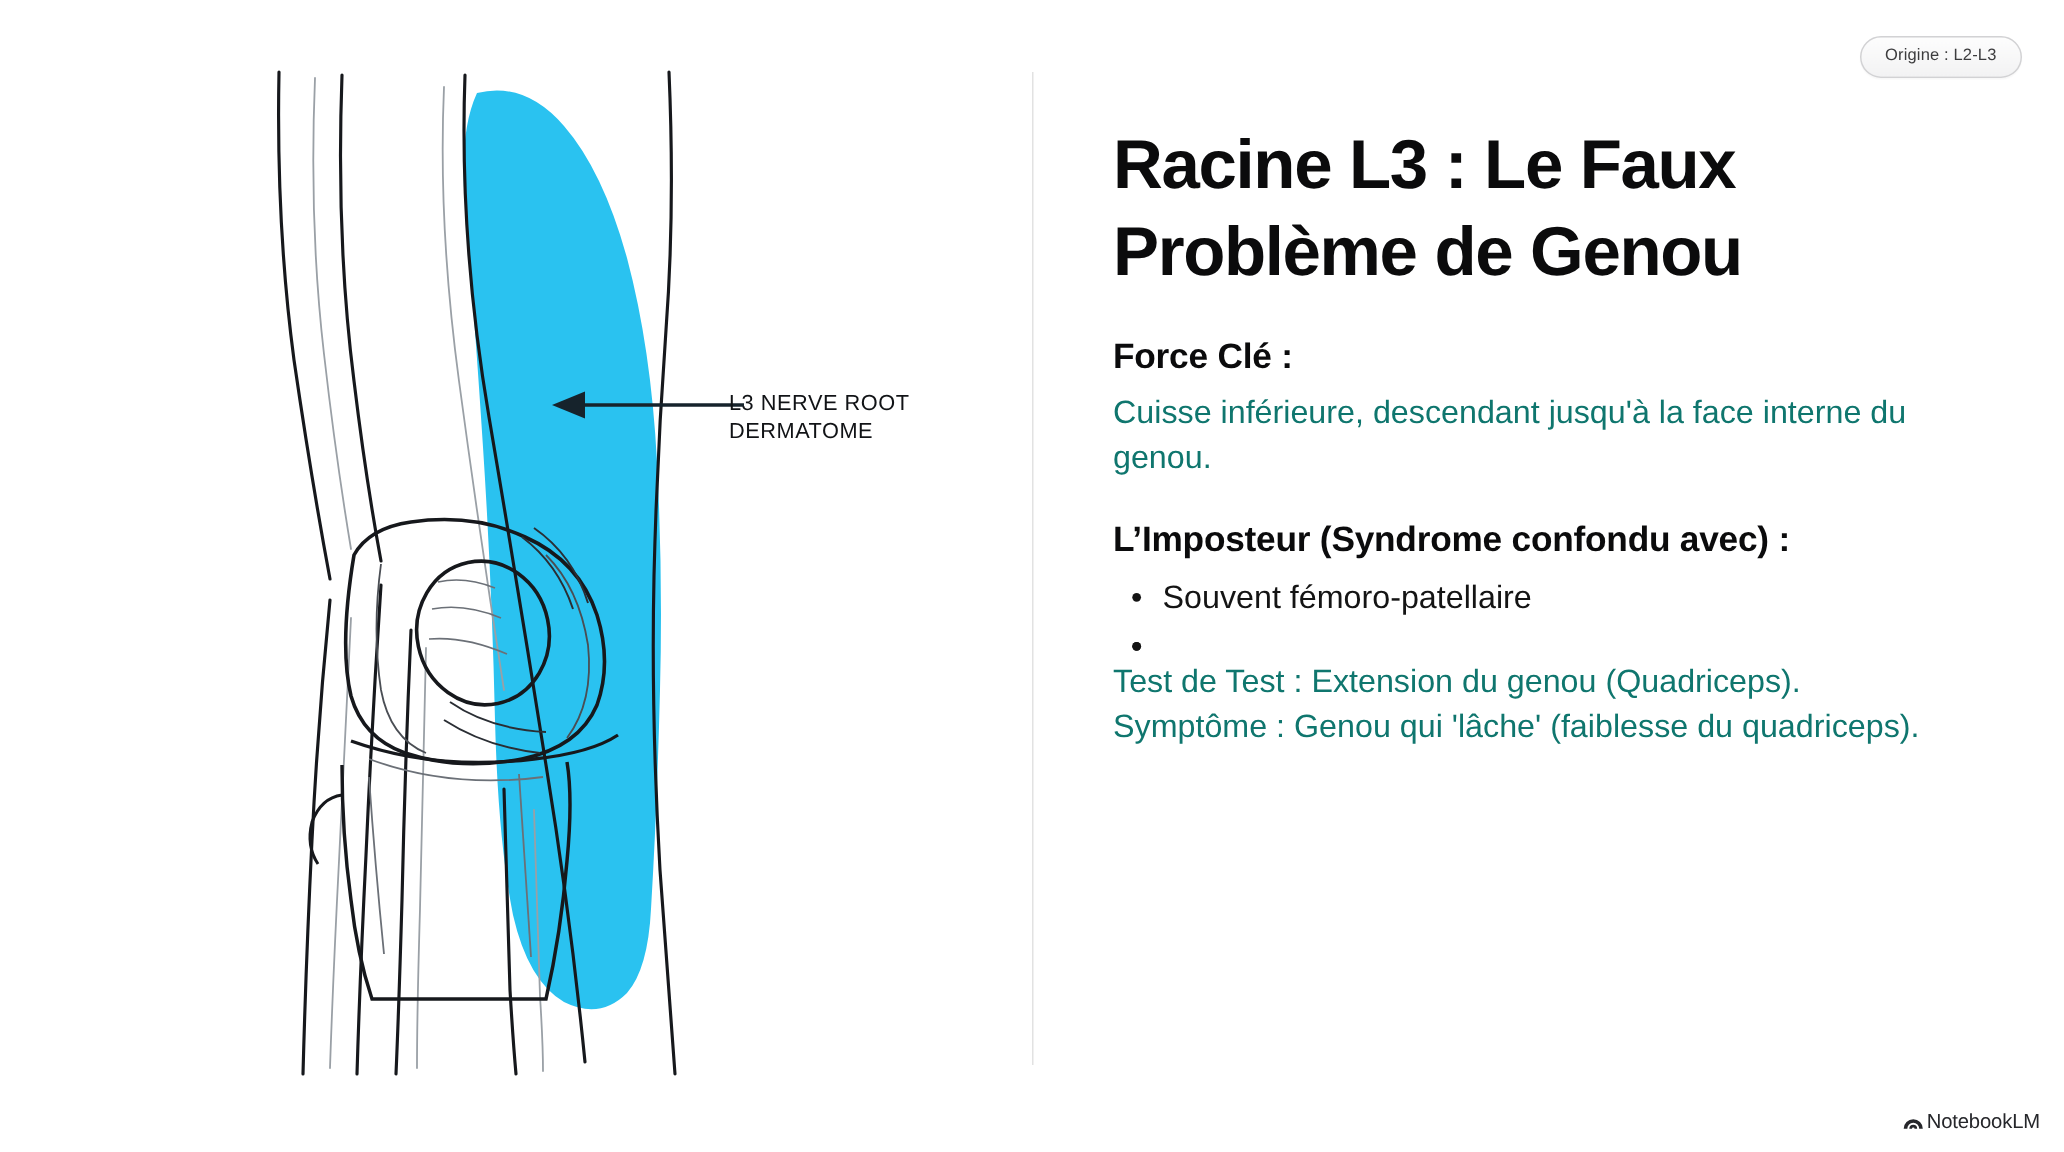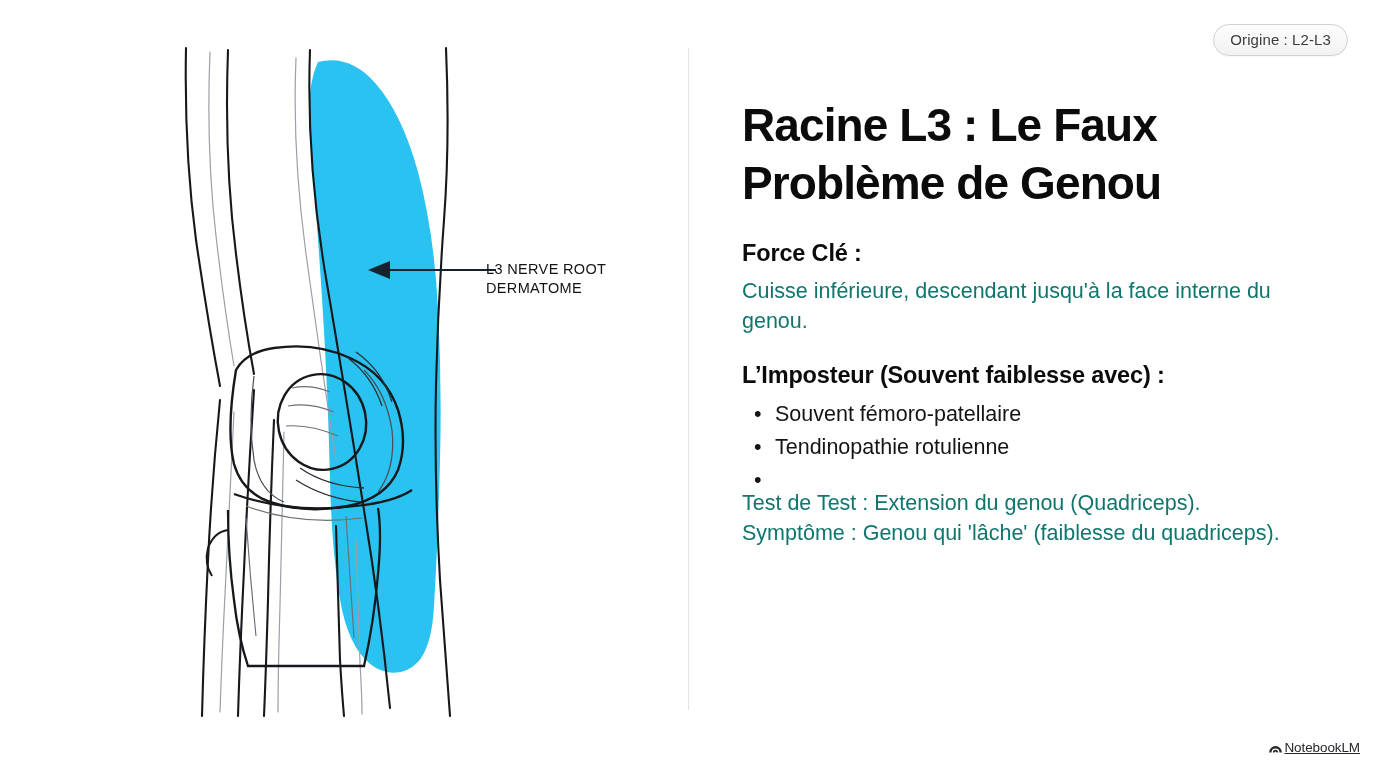--- a/index.html
+++ b/index.html
@@ -19,21 +19,21 @@
 
   
   #origin-badge {
     position: absolute;
     top: 24px;
     right: 28px;
     padding: 7px 16px 8px 16px;
     border: 1px solid #d2d2d4;
     border-radius: 16px;
     background: linear-gradient(to bottom, #fdfdfd 0%, #f2f2f3 100%);
-    font-size: 15px;
+    font-size: 11px;
     line-height: 1;
     color: #3c3c3e;
     letter-spacing: 0.1px;
     white-space: nowrap;
     box-shadow: 0 1px 1px rgba(0,0,0,0.03);
   }
 
   
   #divider {
     position: absolute;
@@ -81,21 +81,21 @@
     line-height: 19px;
     letter-spacing: 0.35px;
     color: #111316;
     white-space: nowrap;
   }
 
   
   #text-panel {
     position: absolute;
     left: 742px;
-    top: 96px;
+    top: 80px;
     width: 600px;
   }
   #slide-title {
     font-size: 46px;
     line-height: 58px;
     font-weight: bold;
     letter-spacing: -0.9px;
     color: #0b0b0c;
     margin: 0 0 26px 0;
     max-width: 540px;
@@ -145,21 +145,20 @@
 
   
   #footer-brand {
     position: absolute;
     right: 16px;
     bottom: 12px;
     display: flex;
     align-items: center;
     gap: 0;
     color: #26272b;
-    text-decoration: underline;
   }
   #footer-brand-icon {
     width: 17px;
     height: 17px;
     display: block;
   }
   #footer-brand-text {
     font-size: 13.5px;
     letter-spacing: -0.1px;
     line-height: 1;
@@ -286,29 +285,28 @@
 <div id="text-panel">
 
   <h1 id="slide-title">Racine L3 : Le Faux Problème de Genou</h1>
 
   <div class="section">
     <h2 class="section-heading">Force Clé :</h2>
     <p class="section-body">Cuisse inférieure, descendant jusqu'à la face interne du genou.</p>
   </div>
 
   <div class="section">
-    <h2 class="section-heading">L’Imposteur (Souvent faiblesse avec) :</h2>
+    <h2 class="section-heading">L’Imposteur (Syndrome confondu avec) :</h2>
     <ul class="bullet-list">
       <li>
         <span class="bullet-dot">•</span>
         <span>Souvent fémoro-patellaire</span>
       </li>
       <li>
         <span class="bullet-dot">•</span>
-        <span>Tendinopathie rotulienne</span>
       </li>
       <li>
         <span class="bullet-dot">•</span>
       </li>
     </ul>
   </div>
 
   <div class="section">
     <p class="section-body">
       <span class="body-line">Test de Test : Extension du genou (Quadriceps).</span>

